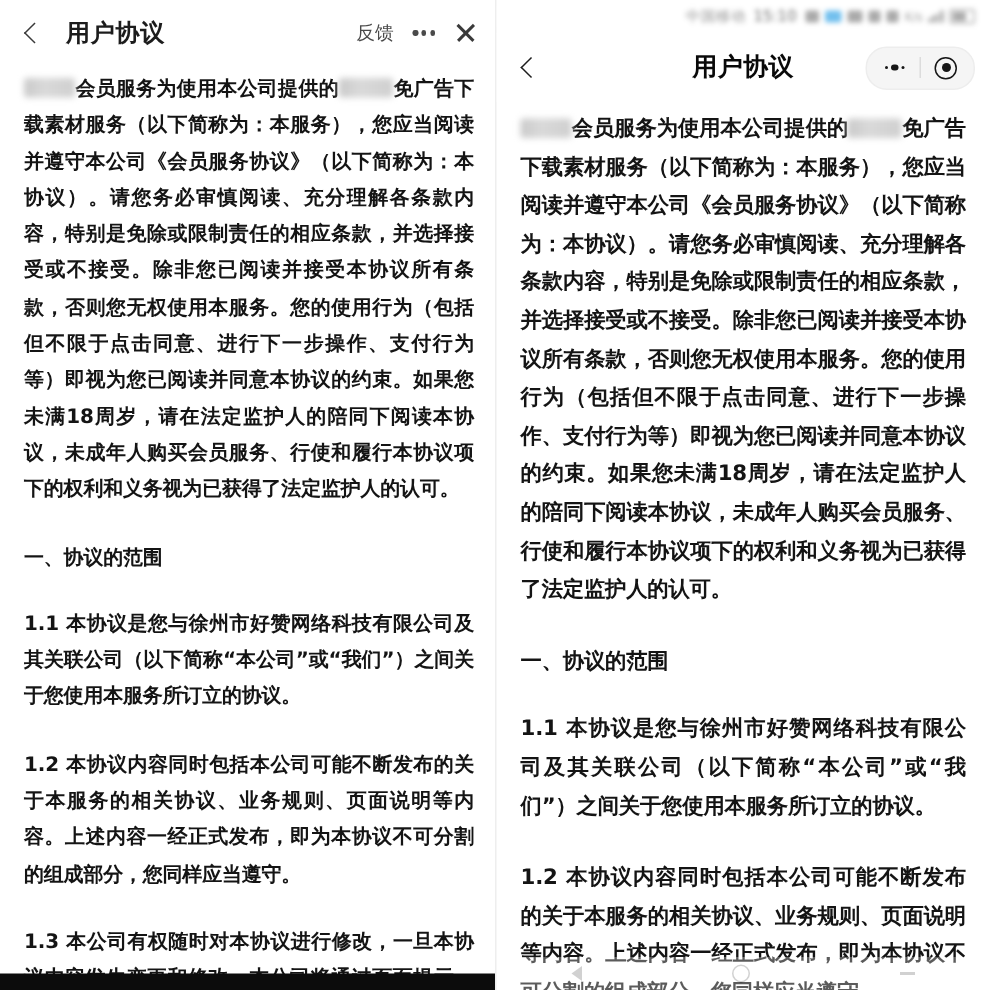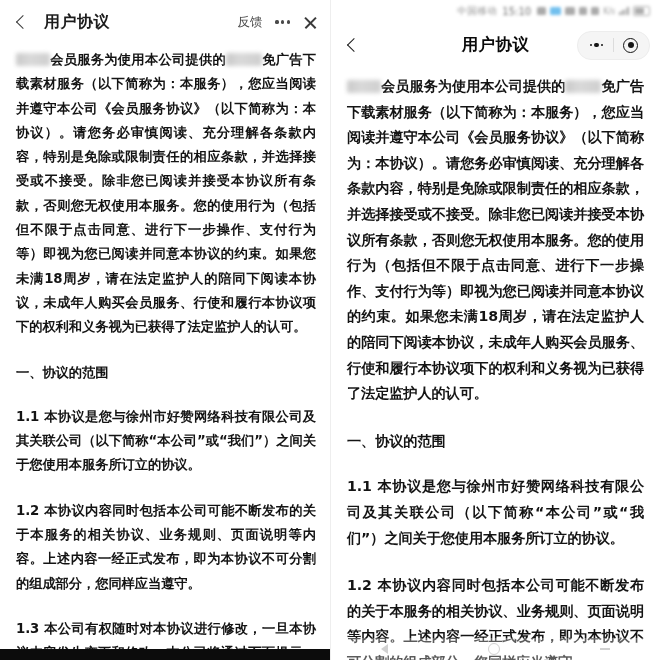--- a/index.html
+++ b/index.html
@@ -61,21 +61,20 @@
     margin-left: 14px;
     font-size: 16px;
     font-weight: bold;
     color: #1c1c1c;
     letter-spacing: 0.5px;
     white-space: nowrap;
   }
   .hdr-left-actions {
     margin-left: auto;
     display: flex;
-    align-items: center;
     gap: 13px;
   }
   .feedback-btn {
     font-size: 12.5px;
     color: #4a4a4a;
     white-space: nowrap;
   }
   .dots-h {
     display: flex;
     align-items: center;

